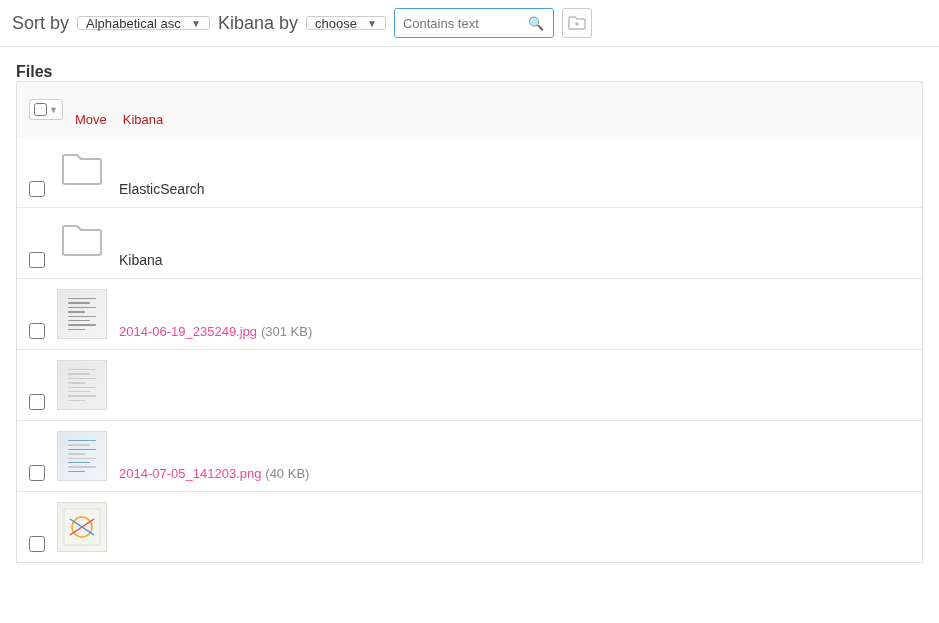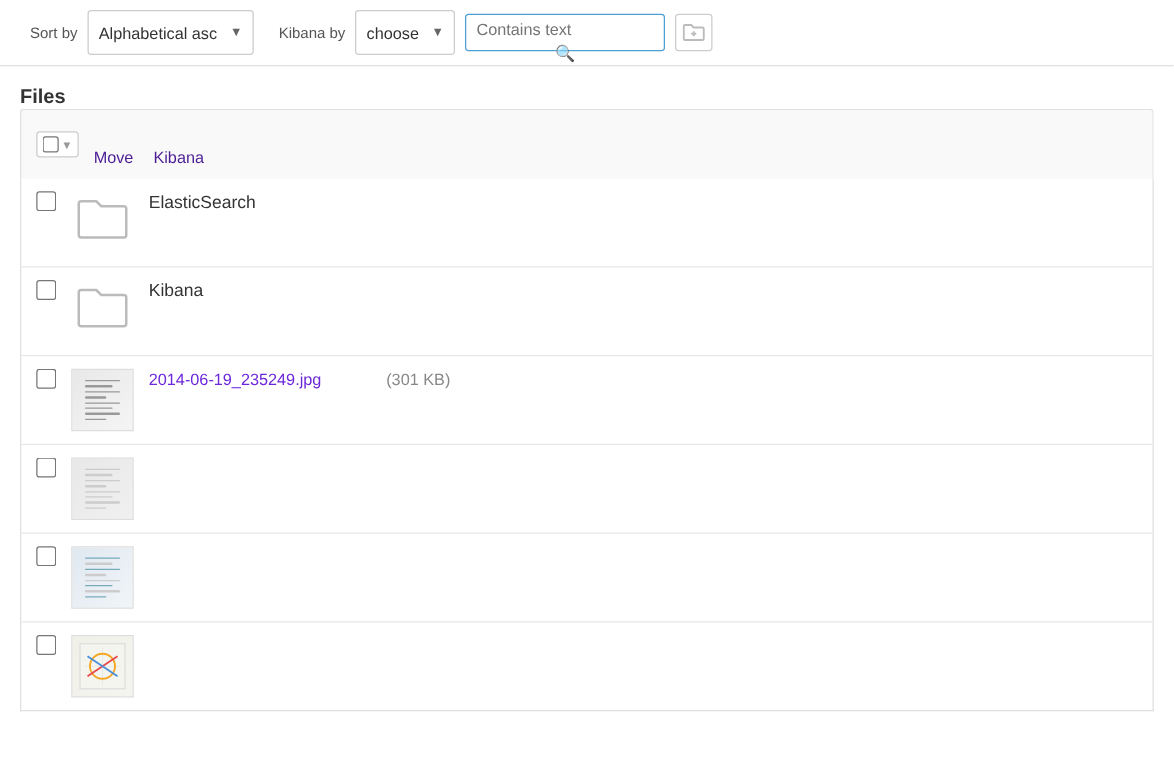--- a/index.html
+++ b/index.html
@@ -15,36 +15,35 @@
     
     .toolbar {
       display: flex;
       align-items: center;
       padding: 8px 12px;
       border-bottom: 1px solid #e0e0e0;
       gap: 8px;
     }
     .toolbar-label {
       color: #555;
-      font-size: 12px;
+      font-size: 18px;
       white-space: nowrap;
-      margin-left: 12px;
     }
     .toolbar-select {
       display: flex;
       align-items: center;
       border: 1px solid #ccc;
       border-radius: 3px;
       padding: 4px 8px;
       background: #fff;
       cursor: pointer;
       font-size: 13px;
       color: #333;
       gap: 6px;
-      height: 36px;
+      height: 14px;
     }
     .toolbar-select select {
       border: none;
       outline: none;
       background: transparent;
       font-size: 13px;
       color: #333;
       cursor: pointer;
       -webkit-appearance: none;
       padding-right: 4px;
@@ -56,21 +55,20 @@
     .search-box {
       display: flex;
       align-items: center;
       border: 1.5px solid #4a9fd4;
       border-radius: 3px;
       padding: 4px 8px;
       background: #fff;
       height: 30px;
       width: 160px;
       gap: 4px;
-      flex-direction: column;
     }
     .search-box input {
       border: none;
       outline: none;
       font-size: 13px;
       color: #999;
       width: 100%;
       background: transparent;
     }
     .search-icon-btn {
@@ -121,36 +119,36 @@
       padding: 3px 4px;
       cursor: pointer;
       background: #fff;
     }
     .checkbox-with-arrow input[type="checkbox"] {
       margin: 0;
       cursor: pointer;
     }
     .action-btn {
       font-size: 13px;
-      color: #4c1d95;
+      color: #b91c1c;
       background: none;
       border: none;
       cursor: pointer;
       padding: 2px 4px;
       margin-top: 20px;
     }
 
     
     .file-list {
       border: 1px solid #e0e0e0;
       border-top: none;
     }
     .file-row {
       display: flex;
-      align-items: flex-start;
+      align-items: flex-end;
       padding: 10px 12px;
       border-bottom: 1px solid #e8e8e8;
       gap: 12px;
     }
     .file-row:last-child {
       border-bottom: none;
     }
     .file-checkbox {
       flex-shrink: 0;
       width: 16px;
@@ -219,28 +217,27 @@
       height: 40px;
       position: relative;
     }
     .thumb-diagram svg {
       width: 100%;
       height: 100%;
     }
 
     .file-name {
       font-size: 13px;
-      color: #6d28d9;
+      color: #ec4899;
       text-decoration: none;
       cursor: pointer;
     }
     .file-size {
       font-size: 13px;
       color: #888;
-      margin-left: 48px;
     }
     .folder-name {
       font-size: 14px;
       color: #333;
       font-weight: 500;
     }
   </style>
 </head>
 <body>
 
@@ -362,20 +359,24 @@
             <div class="thumb-line medium"></div>
             <div class="thumb-line full blue"></div>
             <div class="thumb-line short"></div>
             <div class="thumb-line full"></div>
             <div class="thumb-line medium blue"></div>
             <div class="thumb-line full"></div>
             <div class="thumb-line short blue"></div>
           </div>
         </div>
       </div>
+      <span>
+        <a class="file-name">2014-07-05_141203.png</a>
+        <span class="file-size">(40 KB)</span>
+      </span>
     </div>
 
     <div class="file-row">
       <input type="checkbox" class="file-checkbox" style="">
       <div class="file-thumb">
         <div class="img-thumb thumb-4">
           <div class="thumb-diagram">
             <svg viewBox="0 0 40 40" xmlns="http://www.w3.org/2000/svg">
               <rect x="2" y="2" width="36" height="36" fill="#f5f5f0" stroke="#ddd" stroke-width="1"></rect>
               <line x1="5" y1="20" x2="35" y2="20" stroke="#e0e0e0" stroke-width="0.5"></line>

